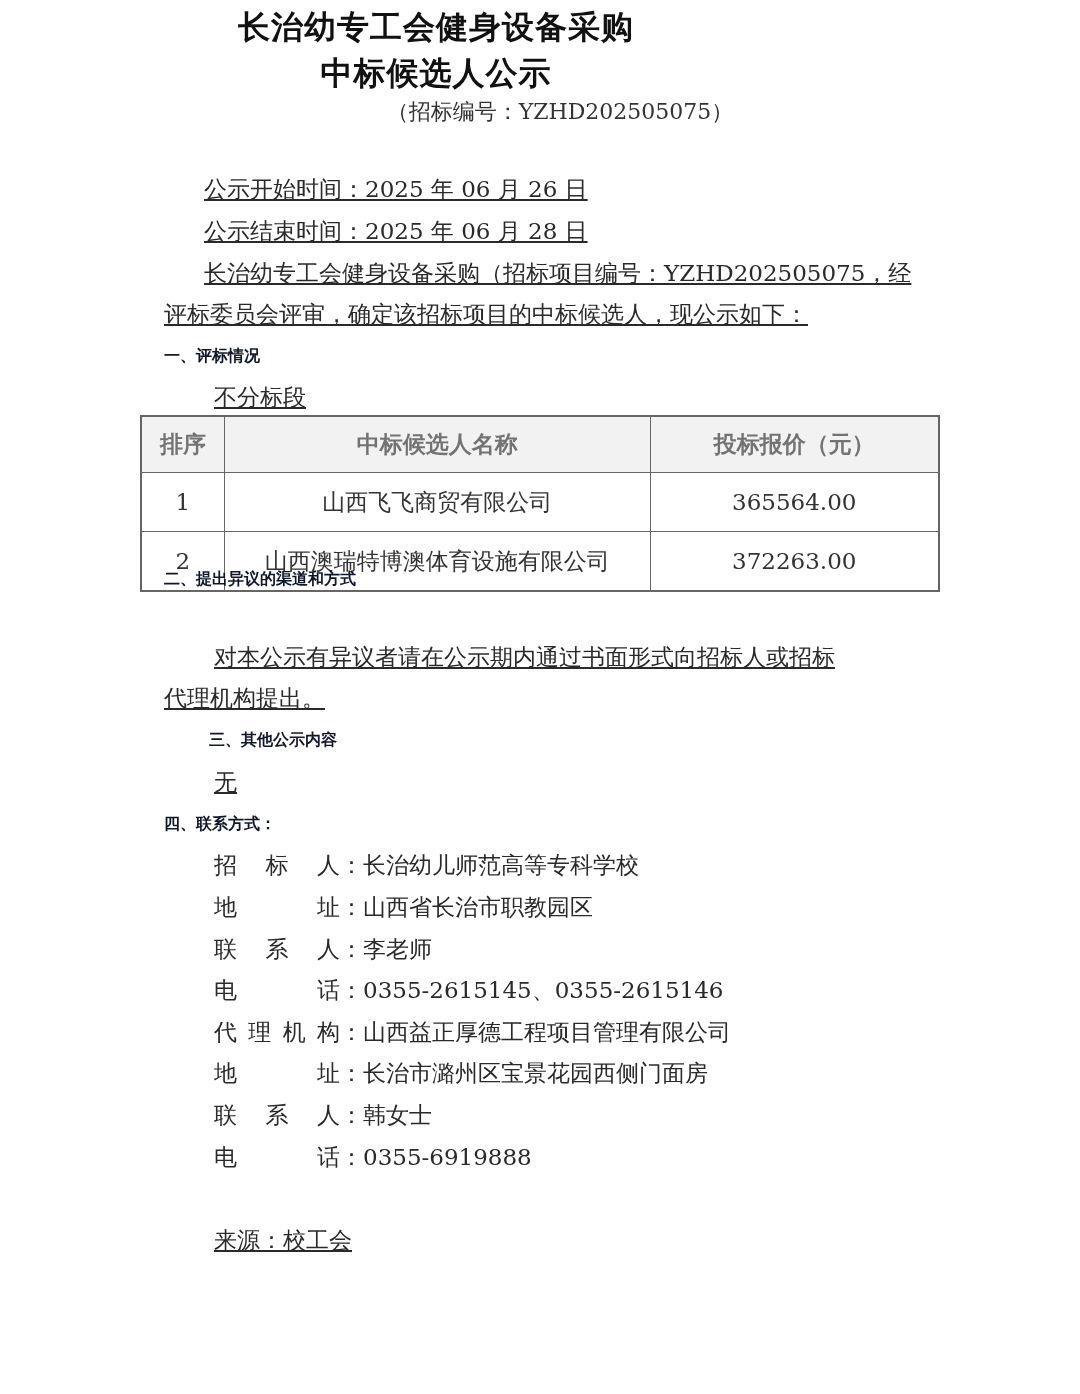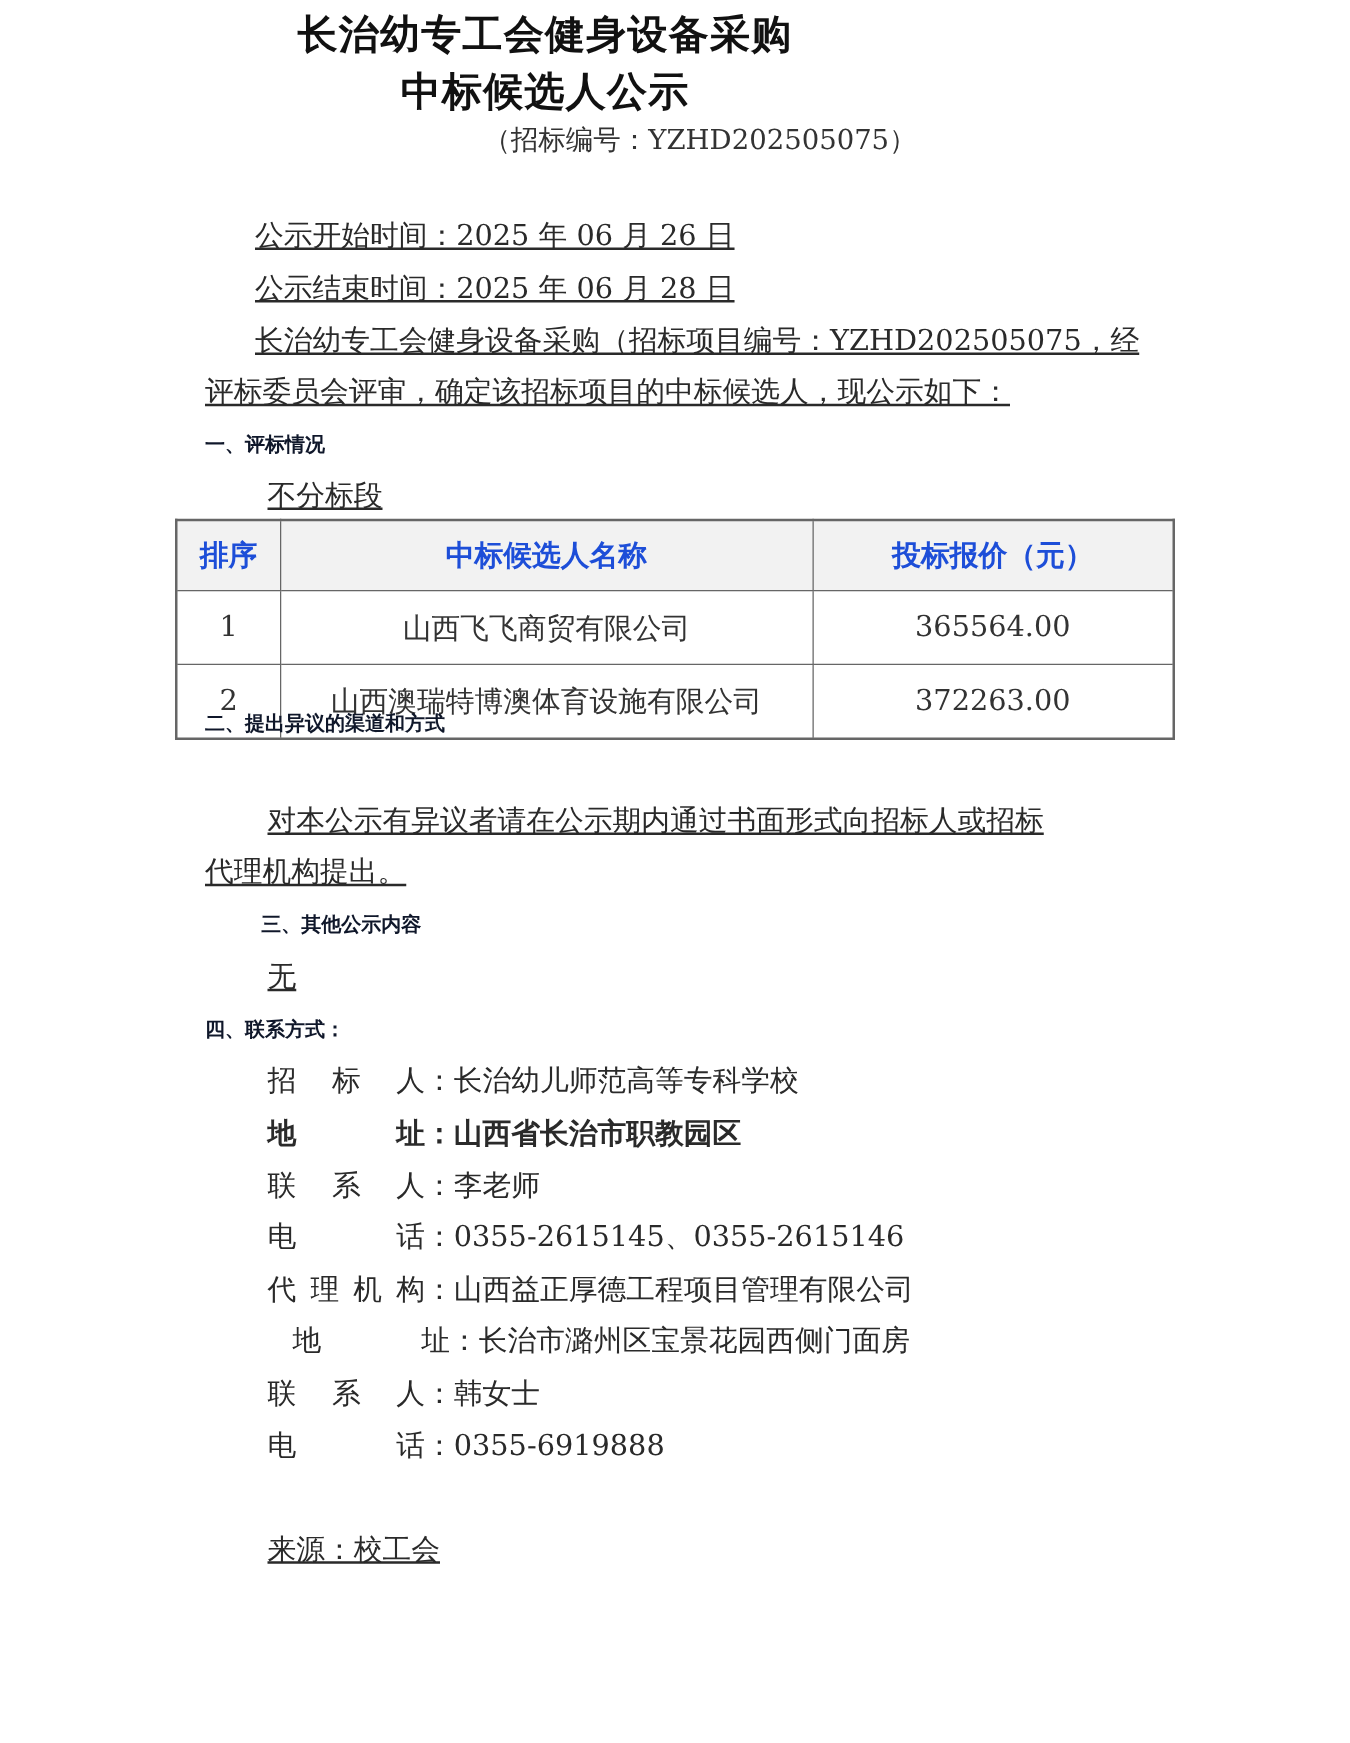--- a/index.html
+++ b/index.html
@@ -27,21 +27,21 @@
   }
   table.bids {
     position: absolute; left: 140px; top: 415px; width: 800px;
     border-collapse: collapse; border: 2px solid #666;
   }
   table.bids th, table.bids td {
     border: 1px solid #666; text-align: center; padding: 0; font-size: 23px;
   }
   table.bids th {
     height: 55px; background: #f2f2f2;
-    font-family: Liberation Mono, monospace; font-weight: bold; color: #1d4ed8;
+    font-family: Liberation Mono, monospace; font-weight: bold; color: #737373;
   }
   table.bids td { height: 58px; color: #333; }
   .col-rank { width: 82px; }
   .col-name { width: 426px; }
   .col-price { width: 288px; }
   .contact {
     position: absolute; left: 214px; font-size: 23px; line-height: 30px; white-space: nowrap; color: #2a2a2a;
   }
   .contact .lbl { display: inline-block; width: 126px; text-align-last: justify; }
 </style>
@@ -88,33 +88,33 @@
   <div class="line" style="left:164px; top:683px;">代理机构提出。</div>
 
   <div class="heading" style="top:725px;margin-left:45px;">三、其他公示内容</div>
   <div class="line" style="left:214px; top:767px;">无</div>
 
   <div class="heading" style="top:809px;">四、联系方式：</div>
 
   <div class="contact" style="top:850px;">
     <span class="lbl">招标人</span><span>：长治幼儿师范高等专科学校</span>
   </div>
-  <div class="contact" style="top:892px;font-weight:bold;">
+  <div class="contact" style="top:892px;">
     <span class="lbl">地址</span><span>：山西省长治市职教园区</span>
   </div>
   <div class="contact" style="top:934px;">
     <span class="lbl">联系人</span><span>：李老师</span>
   </div>
   <div class="contact" style="top:975px;">
     <span class="lbl">电话</span><span>：0355-2615145、0355-2615146</span>
   </div>
   <div class="contact" style="top:1017px;">
     <span class="lbl">代理机构</span><span>：山西益正厚德工程项目管理有限公司</span>
   </div>
-  <div class="contact" style="top:1058px;margin-left:20px;">
+  <div class="contact" style="top:1058px;">
     <span class="lbl">地址</span><span>：长治市潞州区宝景花园西侧门面房</span>
   </div>
   <div class="contact" style="top:1100px;">
     <span class="lbl">联系人</span><span>：韩女士</span>
   </div>
   <div class="contact" style="top:1142px;">
     <span class="lbl">电话</span><span>：0355-6919888</span>
   </div>
 
   <div class="line" style="left:214px; top:1225px;">来源：校工会</div>

